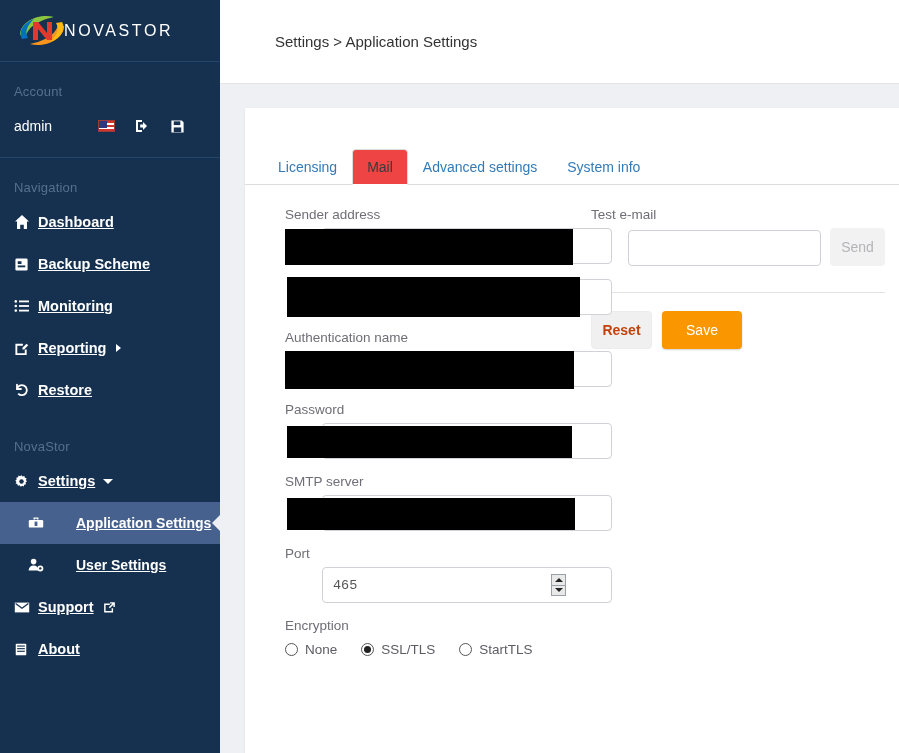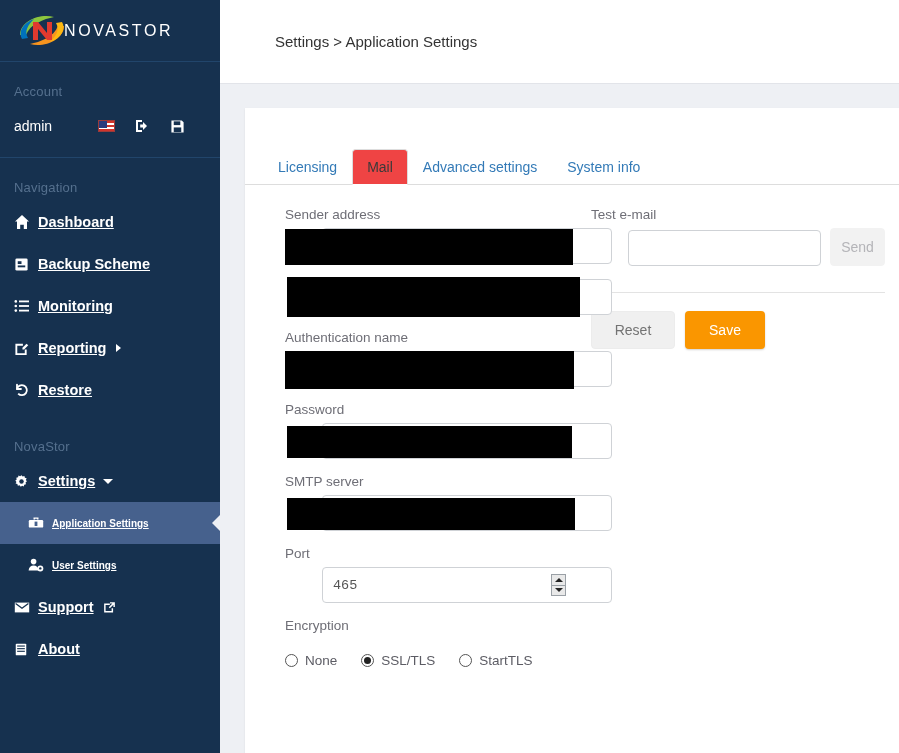--- a/index.html
+++ b/index.html
@@ -51,21 +51,21 @@
   .flag .canton { position: absolute; left: 0; top: 0; width: 8px; height: 7px;
     background: #2a3b7d; }
   .nav-sep { height: 1px; background: #21456b; margin-top: 10px; }
   .nav-item {
     display: flex; align-items: center;
     height: 42px; padding-left: 14px;
     color: #ffffff; font-size: 14.5px; font-weight: bold;
     cursor: pointer; position: relative; text-decoration: underline;
   }
   .nav-item .ic { width: 24px; display: inline-flex; align-items: center; }
-  .nav-item.sub { padding-left: 28px; font-size: 10px; }
+  .nav-item.sub { padding-left: 28px; font-size: 14px; gap: 24px; }
   .nav-item.active { background: #46618d; }
   .nav-item.active::after {
     content: ""; position: absolute; right: -1px; top: 50%;
     transform: translateY(-50%);
     border-top: 9px solid transparent;
     border-bottom: 9px solid transparent;
     border-right: 9px solid #eef0f4;
   }
   .caret-down {
     width: 0; height: 0; margin-left: 8px;
@@ -130,42 +130,42 @@
     position: absolute; right: 9px; top: 50%; transform: translateY(-50%);
     width: 15px; height: 22px; border: 1px solid #9aa0a6;
     background: #ffffff; display: flex; flex-direction: column;
   }
   .spinner > div { flex: 1; display: flex; align-items: center; justify-content: center;
                    background: #e9e9e9; }
   .spinner > div:first-child { border-bottom: 1px solid #9aa0a6; }
   .tri-up { width:0;height:0;border-left:4px solid transparent;border-right:4px solid transparent;border-bottom:4px solid #222; }
   .tri-dn { width:0;height:0;border-left:4px solid transparent;border-right:4px solid transparent;border-top:4px solid #222; }
 
-  .radio-row { display: flex; align-items: flex-end; margin-top: 20px; }
+  .radio-row { display: flex; align-items: flex-end; margin-top: 9px; }
   .radio-opt { display: flex; align-items: center; margin-right: 24px; cursor: pointer; }
   .radio-dot {
     width: 13px; height: 13px; border-radius: 50%;
     border: 1.5px solid #555; margin-right: 7px;
     display: flex; align-items: center; justify-content: center; background: #fff;
   }
   .radio-dot.on::after { content: ""; width: 7px; height: 7px; border-radius: 50%; background: #222; }
   .radio-label { font-size: 13.5px; color: #5c5c64; }
 
   .send-row { display: flex; align-items: flex-end; }
   .btn {
     border: 1px solid transparent; border-radius: 4px;
     font-size: 14px; cursor: pointer; height: 38px;
     font-family: "Liberation Sans", sans-serif;
   }
   .btn-send {
     background: #f2f2f2; color: #b4b4b8; width: 82px;
     border-color: #f2f2f2; margin-left: 9px;
   }
   .hr { border: 0; border-top: 1px solid #e3e3e3; margin: 26px 0 18px 0; }
-  .btn-reset { background: #f0f0f0; color: #737373; width: 84px; border-color: #ececec; }
+  .btn-reset { background: #f0f0f0; color: #c2410c; width: 61px; border-color: #ececec; font-weight: bold; }
   .btn-save  { background: #fa9600; color: #ffffff; width: 80px; margin-left: 10px;
                box-shadow: 0 1px 2px rgba(0,0,0,.18); }
 </style>
 </head>
 <body>
 
 <div class="app">
 
   <div class="sidebar">
 

